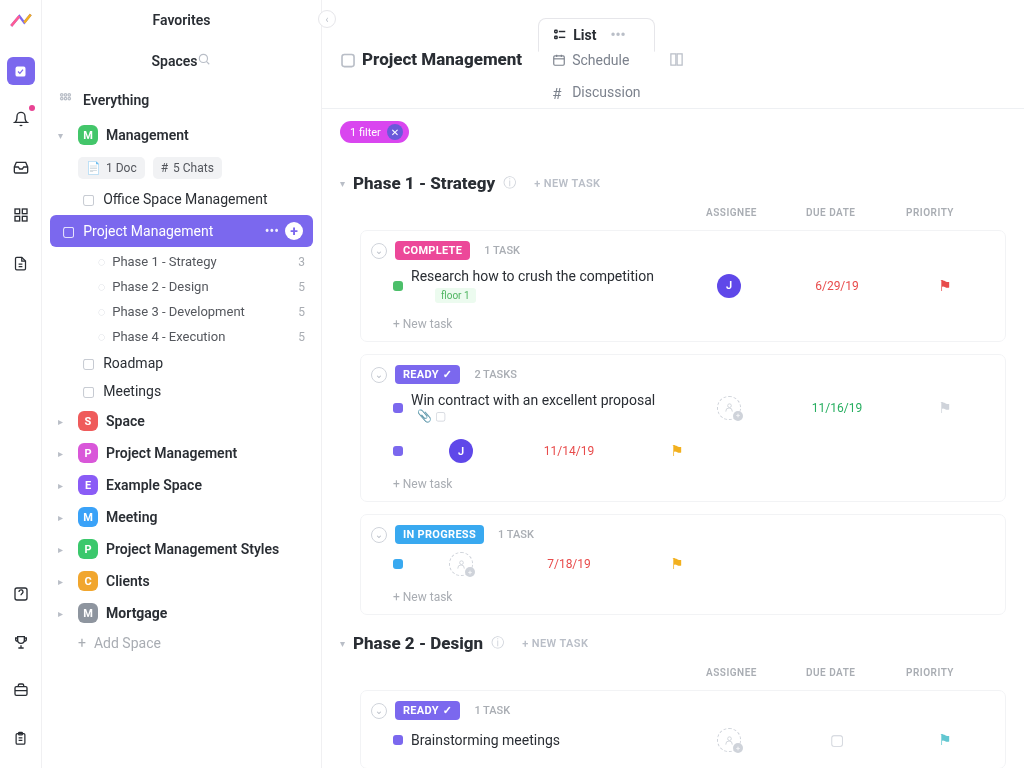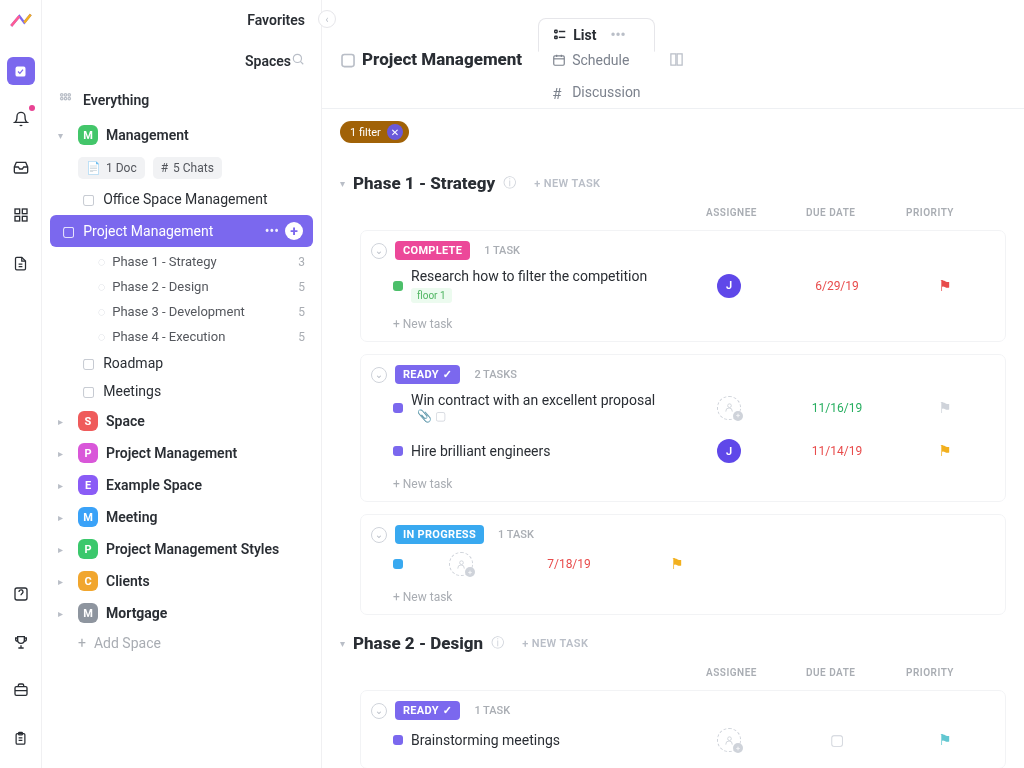--- a/index.html
+++ b/index.html
@@ -6,21 +6,21 @@
   body { font-family: -apple-system, BlinkMacSystemFont, "Segoe UI", Roboto, sans-serif; font-size: 13px; color: #2a2e34; background: #fff; }
   .app { display: flex; width: 1024px; height: 768px; overflow: hidden; }
   .rail { width: 42px; background: #fff; border-right: 1px solid #f0f0f2; display: flex; flex-direction: column; align-items: center; padding: 8px 0; gap: 20px; }
   .rail-logo { width: 26px; height: 26px; }
   .rail-item { width: 28px; height: 28px; display: flex; align-items: center; justify-content: center; border-radius: 6px; color: #2a2e34; position: relative; cursor: pointer; }
   .rail-item.active { background: #7b68ee; color: #fff; }
   .rail-bottom { margin-top: auto; display: flex; flex-direction: column; align-items: center; gap: 20px; padding-bottom: 8px; }
   .rail-dot { position: absolute; top: 0; right: 0; width: 6px; height: 6px; background: #e84393; border-radius: 50%; }
 
   .sidebar { width: 280px; border-right: 1px solid #f0f0f2; overflow-y: auto; }
-  .sb-section-header { padding: 12px 16px; font-weight: 600; font-size: 14px; color: #2a2e34; display: flex; align-items: center; justify-content: flex-end; }
+  .sb-section-header { padding: 12px 16px; font-weight: 600; font-size: 14px; color: #2a2e34; display: flex; align-items: center; justify-content: center; }
   .sb-icon-right { color: #b9bec7; }
   .sb-everything { padding: 10px 16px; display: flex; align-items: center; gap: 10px; font-weight: 600; font-size: 14px; cursor: pointer; }
   .sb-row { padding: 6px 16px; display: flex; align-items: center; gap: 8px; cursor: pointer; font-size: 14px; color: #2a2e34; }
   .sb-row .caret { width: 12px; color: #b9bec7; font-size: 10px; }
   .space-badge { width: 20px; height: 20px; border-radius: 6px; color: #fff; font-size: 11px; font-weight: 700; display: flex; align-items: center; justify-content: center; }
   .sb-pillrow { padding: 6px 16px 6px 36px; display: flex; gap: 8px; }
   .sb-pill { background: #f1f2f4; border-radius: 5px; padding: 4px 8px; font-size: 12px; color: #54575d; display: flex; align-items: center; gap: 5px; cursor: pointer; }
   .sb-list-item { padding: 6px 16px 6px 40px; display: flex; align-items: center; gap: 8px; font-size: 14px; cursor: pointer; }
   .sb-list-item.active { background: #7b68ee; color: #fff; border-radius: 6px; margin: 2px 8px; padding: 7px 10px 7px 12px; }
   .sb-list-item.active .folder-ico { color: #fff; }
@@ -37,21 +37,21 @@
   .collapse-nub { position: absolute; left: 318px; top: 10px; width: 18px; height: 18px; border: 1px solid #e6e6ea; border-radius: 50%; background: #fff; color: #b9bec7; display: flex; align-items: center; justify-content: center; font-size: 10px; cursor: pointer; }
   .tabbar { display: flex; align-items: center; gap: 0; padding: 10px 18px 0 18px; border-bottom: 1px solid #eef0f3; }
   .breadcrumb { display: flex; align-items: center; gap: 6px; font-size: 17px; font-weight: 800; padding-right: 16px; }
   .breadcrumb .folder-ico { color: #b9bec7; }
   .view-tab { display: flex; align-items: center; gap: 6px; padding: 8px 14px; color: #7c828d; cursor: pointer; font-size: 14px; }
   .view-tab.active { color: #2a2e34; font-weight: 700; border: 1px solid #e6e6ea; border-bottom-color: #fff; border-radius: 8px 8px 0 0; position: relative; top: 8px; background: #fff; }
   .view-tab .vt-ico { width: 14px; height: 14px; display: inline-block; }
   .tab-more { color: #b9bec7; margin: 0 8px; }
 
   .filterbar { display: flex; align-items: center; gap: 10px; padding: 12px 18px; }
-  .filter-chip { background: #a16207; color: #fff; border-radius: 12px; padding: 3px 6px 3px 10px; font-size: 11px; display: flex; align-items: center; gap: 6px; }
+  .filter-chip { background: #d946ef; color: #fff; border-radius: 12px; padding: 3px 6px 3px 10px; font-size: 11px; display: flex; align-items: center; gap: 6px; }
   .filter-chip .x { background: #6a59da; border-radius: 50%; width: 16px; height: 16px; display: flex; align-items: center; justify-content: center; font-size: 10px; cursor: pointer; }
   .filter-input { border: none; outline: none; font-size: 13px; color: #7c828d; width: 260px; }
 
   .content { flex: 1; overflow-y: auto; padding: 0 18px 20px; }
   .phase-block { margin-top: 14px; }
   .phase-head { display: flex; align-items: center; gap: 8px; padding: 4px 0; }
   .phase-head .caret { color: #b9bec7; font-size: 10px; }
   .phase-head .title { font-weight: 800; font-size: 17px; }
   .phase-head .info-ico { color: #cfd3da; }
   .phase-head .newtask { color: #b9bec7; font-size: 11px; font-weight: 600; letter-spacing: .4px; margin-left: 10px; cursor: pointer; }
@@ -63,21 +63,21 @@
   .status-group { border: 1px solid #f2f3f5; border-radius: 7px; margin: 8px 0 12px 20px; padding: 10px 10px 8px 10px; }
   .status-head { display: flex; align-items: center; gap: 8px; font-size: 11px; }
   .status-toggle { width: 16px; height: 16px; border: 1.5px solid #cfd3da; border-radius: 50%; display: flex; align-items: center; justify-content: center; color: #b9bec7; font-size: 10px; }
   .status-chip { padding: 3px 8px; border-radius: 4px; color: #fff; font-weight: 700; letter-spacing: .3px; display: flex; align-items: center; gap: 4px; }
   .status-count { color: #a9adb3; font-weight: 500; margin-left: 6px; }
 
   .task-row { display: flex; align-items: center; padding: 8px 0 8px 22px; gap: 8px; }
   .task-sq { width: 10px; height: 10px; border-radius: 3px; }
   .task-name { font-size: 14px; color: #2a2e34; }
   .task-name-wrap { flex: 1; display: flex; flex-direction: column; gap: 4px; }
-  .task-tag { background: #ecfbef; color: #4fb561; font-size: 10px; padding: 2px 6px; border-radius: 3px; width: fit-content; }
+  .task-tag { background: #ecfbef; color: #4fb561; font-size: 10px; padding: 2px 6px; border-radius: 3px; width: fit-content; margin-left: 24px; }
   .cell { width: 100px; text-align: center; font-size: 12px; }
   .assignee-badge { width: 24px; height: 24px; border-radius: 50%; display: inline-flex; align-items: center; justify-content: center; color: #fff; font-size: 11px; font-weight: 600; }
   .assignee-empty { width: 24px; height: 24px; border: 1.5px dashed #cfd3da; border-radius: 50%; display: inline-flex; align-items: center; justify-content: center; color: #cfd3da; font-size: 11px; position: relative; }
   .assignee-empty::after { content: "+"; position: absolute; bottom: -2px; right: -3px; width: 10px; height: 10px; background: #cfd3da; color: #fff; border-radius: 50%; font-size: 8px; display: flex; align-items: center; justify-content: center; }
   .date-red { color: #e84b4b; }
   .date-green { color: #27ae60; }
   .flag { font-size: 15px; }
   .flag-red { color: #e84b4b; }
   .flag-yellow { color: #f2b01e; }
   .flag-gray { color: #cfd3da; }
@@ -343,21 +343,21 @@
       <div class="status-group">
 
         <div class="status-head">
           <span class="status-toggle">⌄</span>
           <span class="status-chip" style="background:#ec4899">COMPLETE</span>
           <span class="status-count">1 TASK</span>
         </div>
         <div class="task-row">
         <span class="task-sq" style="background:#4cbf6a"></span>
         <div class="task-name-wrap">
-                <span class="task-name">Research how to filter the competition</span>
+                <span class="task-name">Research how to crush the competition</span>
                 <span class="task-tag">floor 1</span>
               </div>
         <div class="cell"><span class="assignee-badge" style="background:#5f48e9">J</span></div>
         <div class="cell"><span class="date-red">6/29/19</span></div>
         <div class="cell"><span class="flag flag-red">⚑</span></div>
       </div>
         <div class="newtask-inline">+ New task</div>
       </div>
       <div class="status-group">
 
@@ -375,23 +375,20 @@
                   <svg width="11" height="11" viewBox="0 0 24 24" fill="none" stroke="currentColor" stroke-width="2">
                     <circle cx="12" cy="8" r="4"></circle>
                     <path d="M4 21v-1a7 7 0 0114 0v1"></path>
                   </svg>
                 </span></div>
         <div class="cell"><span class="date-green">11/16/19</span></div>
         <div class="cell"><span class="flag flag-gray">⚑</span></div>
       </div>
             <div class="task-row">
         <span class="task-sq" style="background:#7b68ee"></span>
-        <div class="task-name-wrap">
-                <div><span class="task-name">Hire brilliant engineers</span></div>
-              </div>
         <div class="cell"><span class="assignee-badge" style="background:#5f48e9">J</span></div>
         <div class="cell"><span class="date-red">11/14/19</span></div>
         <div class="cell"><span class="flag flag-yellow">⚑</span></div>
       </div>
         <div class="newtask-inline">+ New task</div>
       </div>
       <div class="status-group">
 
         <div class="status-head">
           <span class="status-toggle">⌄</span>

